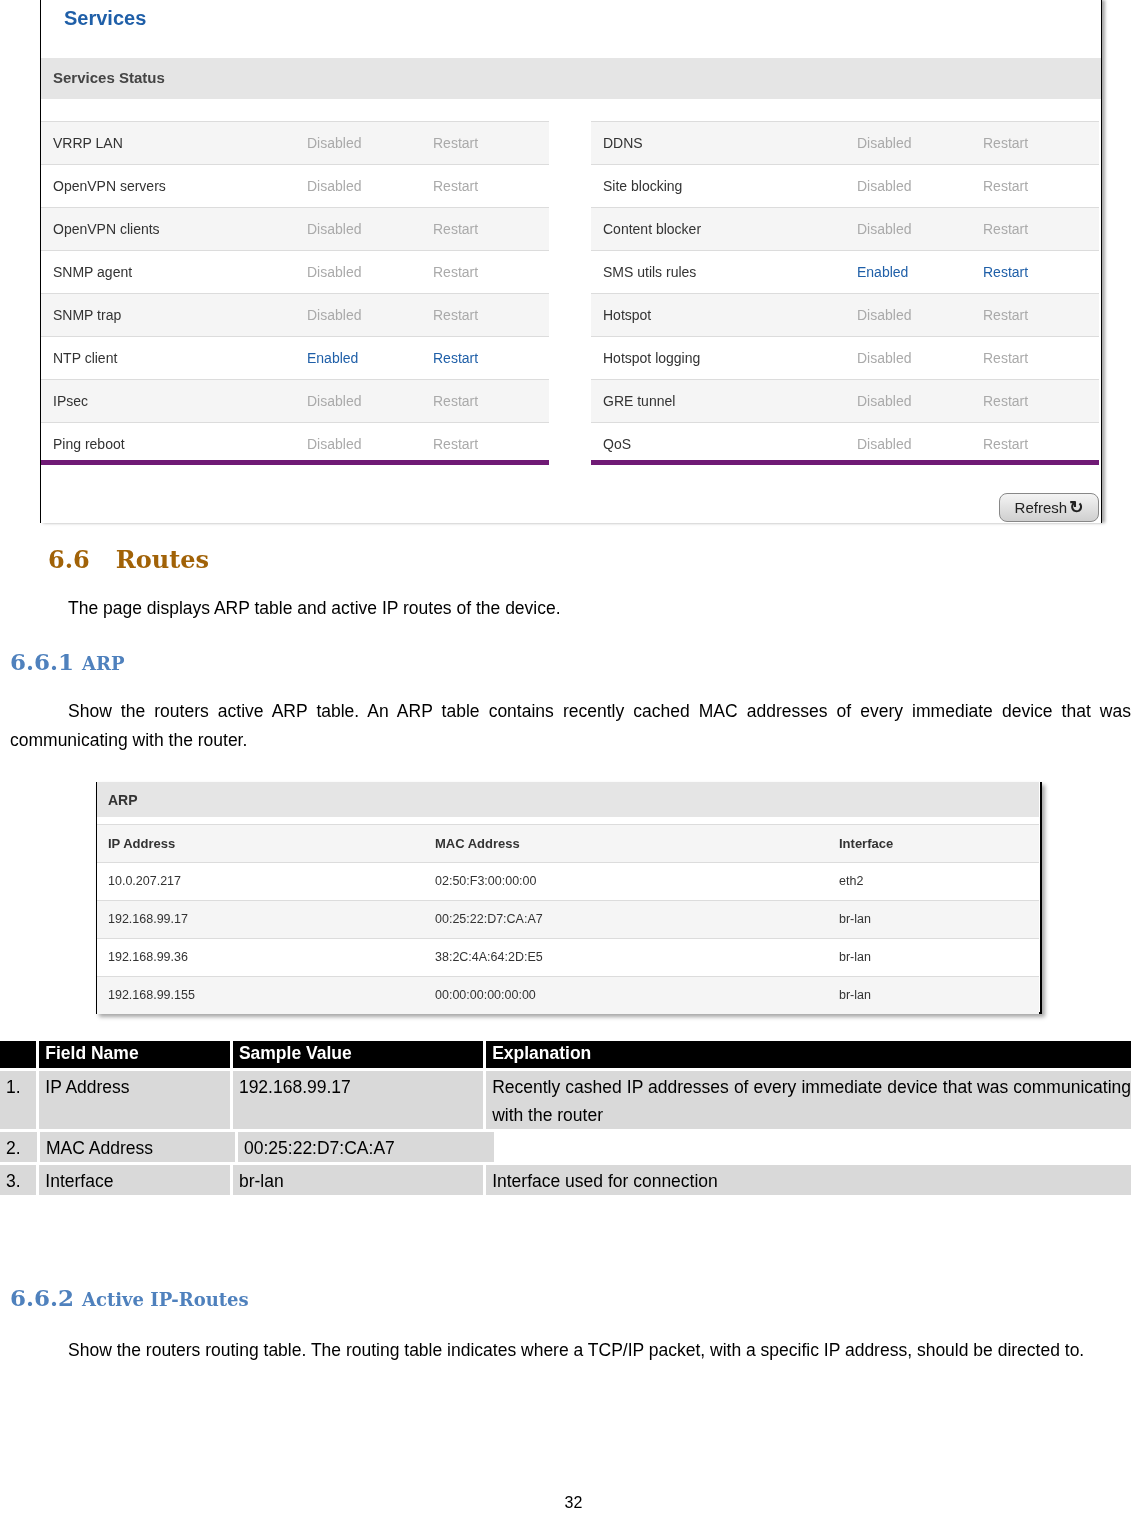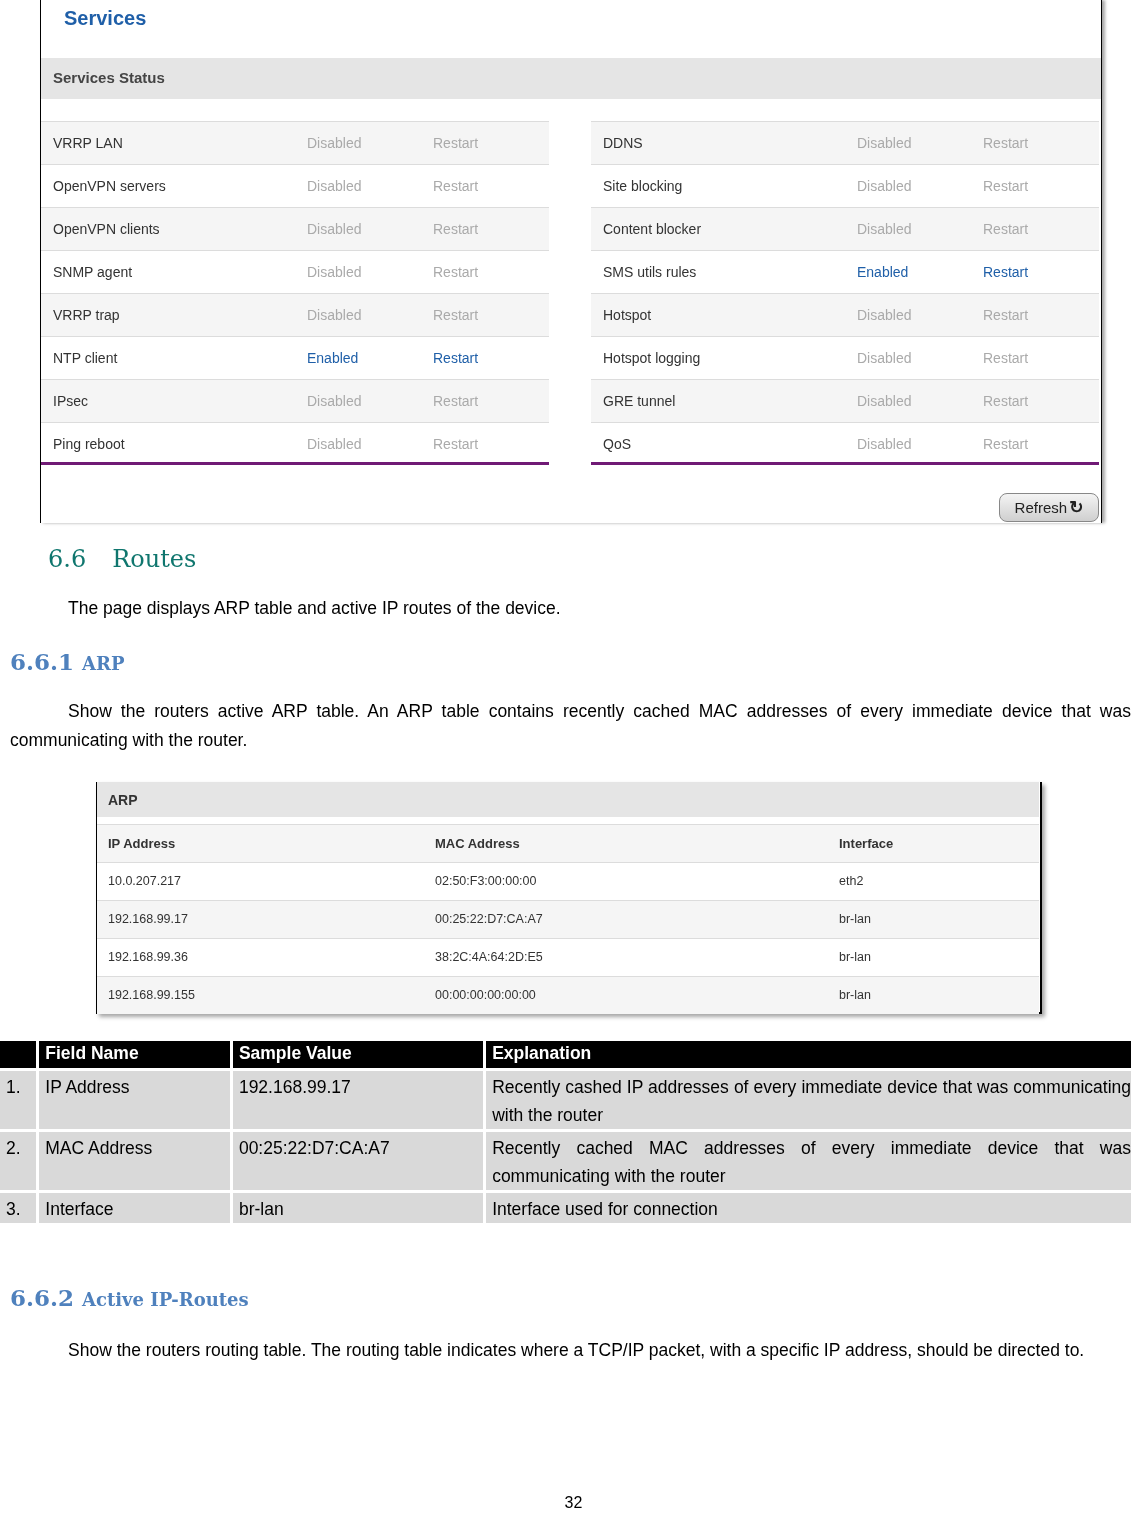--- a/index.html
+++ b/index.html
@@ -27,41 +27,41 @@
     font-size: 15px; font-weight: bold; color: #444;
   }
   .svc-col { position: absolute; top: 121px; width: 508px; }
   .svc-col.left { left: 0; }
   .svc-col.right { left: 550px; }
   .svc-row {
     position: relative; height: 43px;
     border-top: 1px solid #dcdcdc;
     font-size: 14px;
   }
-  .svc-row:last-child { border-bottom: 3px solid #701a75; }
+  .svc-row:last-child { border-bottom: 5px solid #701a75; }
   .svc-row.odd { background: #f5f5f5; }
   .svc-row.even { background: #ffffff; }
   .svc-row .name { position: absolute; left: 12px; top: 13px; color: #333; }
   .svc-row .status { position: absolute; left: 266px; top: 13px; color: #aaa; }
   .svc-row .action { position: absolute; left: 392px; top: 13px; color: #aaa; }
   .svc-row .status.on, .svc-row .action.on { color: #1f5fa8; }
 
   .refresh-btn {
     position: absolute; left: 958px; top: 493px; width: 100px; height: 29px;
     border: 1px solid #888; border-radius: 8px;
     background: linear-gradient(#f4f4f4, #cfcfcf);
     font-size: 15px; color: #222;
     display: flex; align-items: center; justify-content: center; gap: 2px;
   }
   .refresh-icon { font-size: 17px; font-weight: bold; line-height: 1; }
 
   
   .h2 {
     position: absolute; left: 48px; top: 545px;
-    font-family: "DejaVu Serif", serif; font-weight: normal; font-size: 24px; color: #0f766e;
+    font-family: "DejaVu Serif", serif; font-weight: bold; font-size: 24px; color: #a16207;
   }
   .h2 .num { margin-right: 26px; }
   .h3 {
     position: absolute; left: 10px;
     font-family: "DejaVu Serif", serif; font-weight: bold; color: #4f81bd;
   }
   .h3 .num { font-size: 23px; }
   .h3 .ttl { font-size: 18px; margin-left: 8px; }
   .para {
     position: absolute; left: 10px; width: 1121px;
@@ -135,21 +135,21 @@
       <span class="name">OpenVPN clients</span>
       <span class="status">Disabled</span>
       <span class="action">Restart</span>
     </div>
     <div class="svc-row even">
       <span class="name">SNMP agent</span>
       <span class="status">Disabled</span>
       <span class="action">Restart</span>
     </div>
     <div class="svc-row odd">
-      <span class="name">VRRP trap</span>
+      <span class="name">SNMP trap</span>
       <span class="status">Disabled</span>
       <span class="action">Restart</span>
     </div>
     <div class="svc-row even">
       <span class="name">NTP client</span>
       <span class="status on">Enabled</span>
       <span class="action on">Restart</span>
     </div>
     <div class="svc-row odd">
       <span class="name">IPsec</span>
@@ -265,21 +265,20 @@
   <div class="frow body">
     <div class="fcell w0">1.</div>
     <div class="fcell w1">IP Address</div>
     <div class="fcell w2">192.168.99.17</div>
     <div class="fcell w3">Recently cashed IP addresses of every immediate device that was communicating with the router</div>
   </div>
   <div class="frow body">
     <div class="fcell w0">2.</div>
     <div class="fcell w1">MAC Address</div>
     <div class="fcell w2">00:25:22:D7:CA:A7</div>
-    <div class="fcell w3">Recently cached MAC addresses of every immediate device that was communicating with the router</div>
   </div>
   <div class="frow body">
     <div class="fcell w0">3.</div>
     <div class="fcell w1">Interface</div>
     <div class="fcell w2">br-lan</div>
     <div class="fcell w3">Interface used for connection</div>
   </div>
 </div>
 
 <div class="h3" style="top:1284px;">

